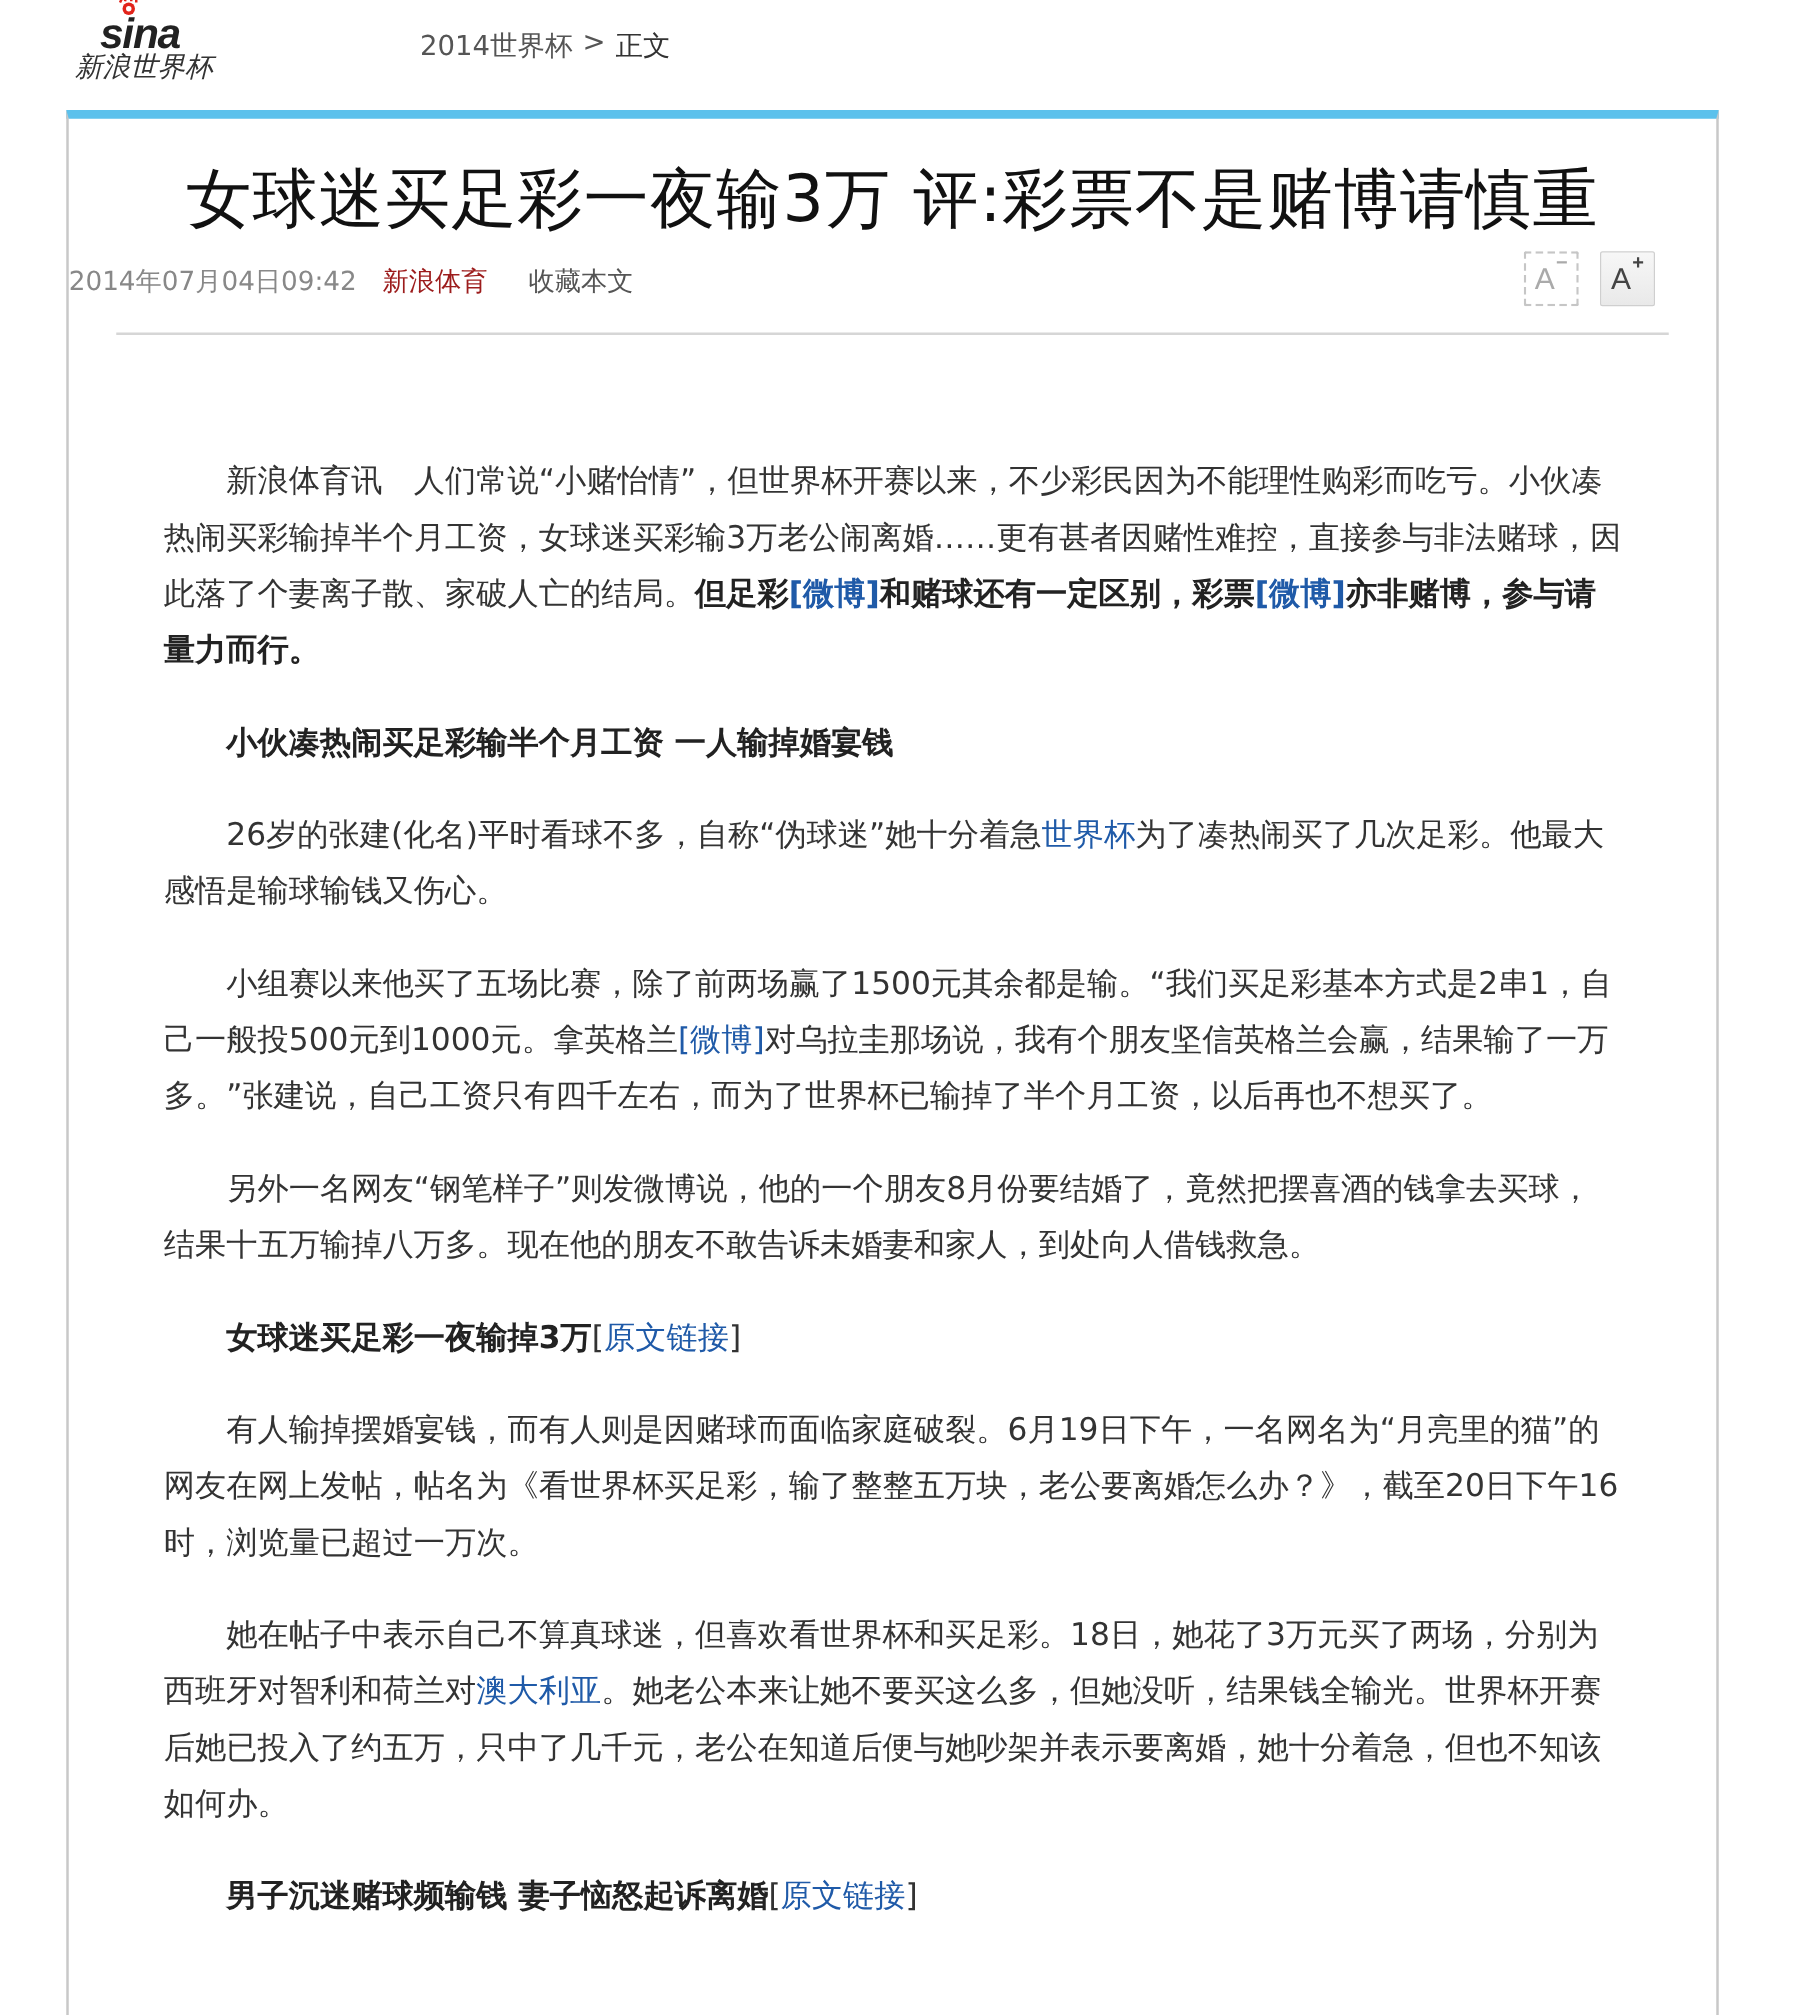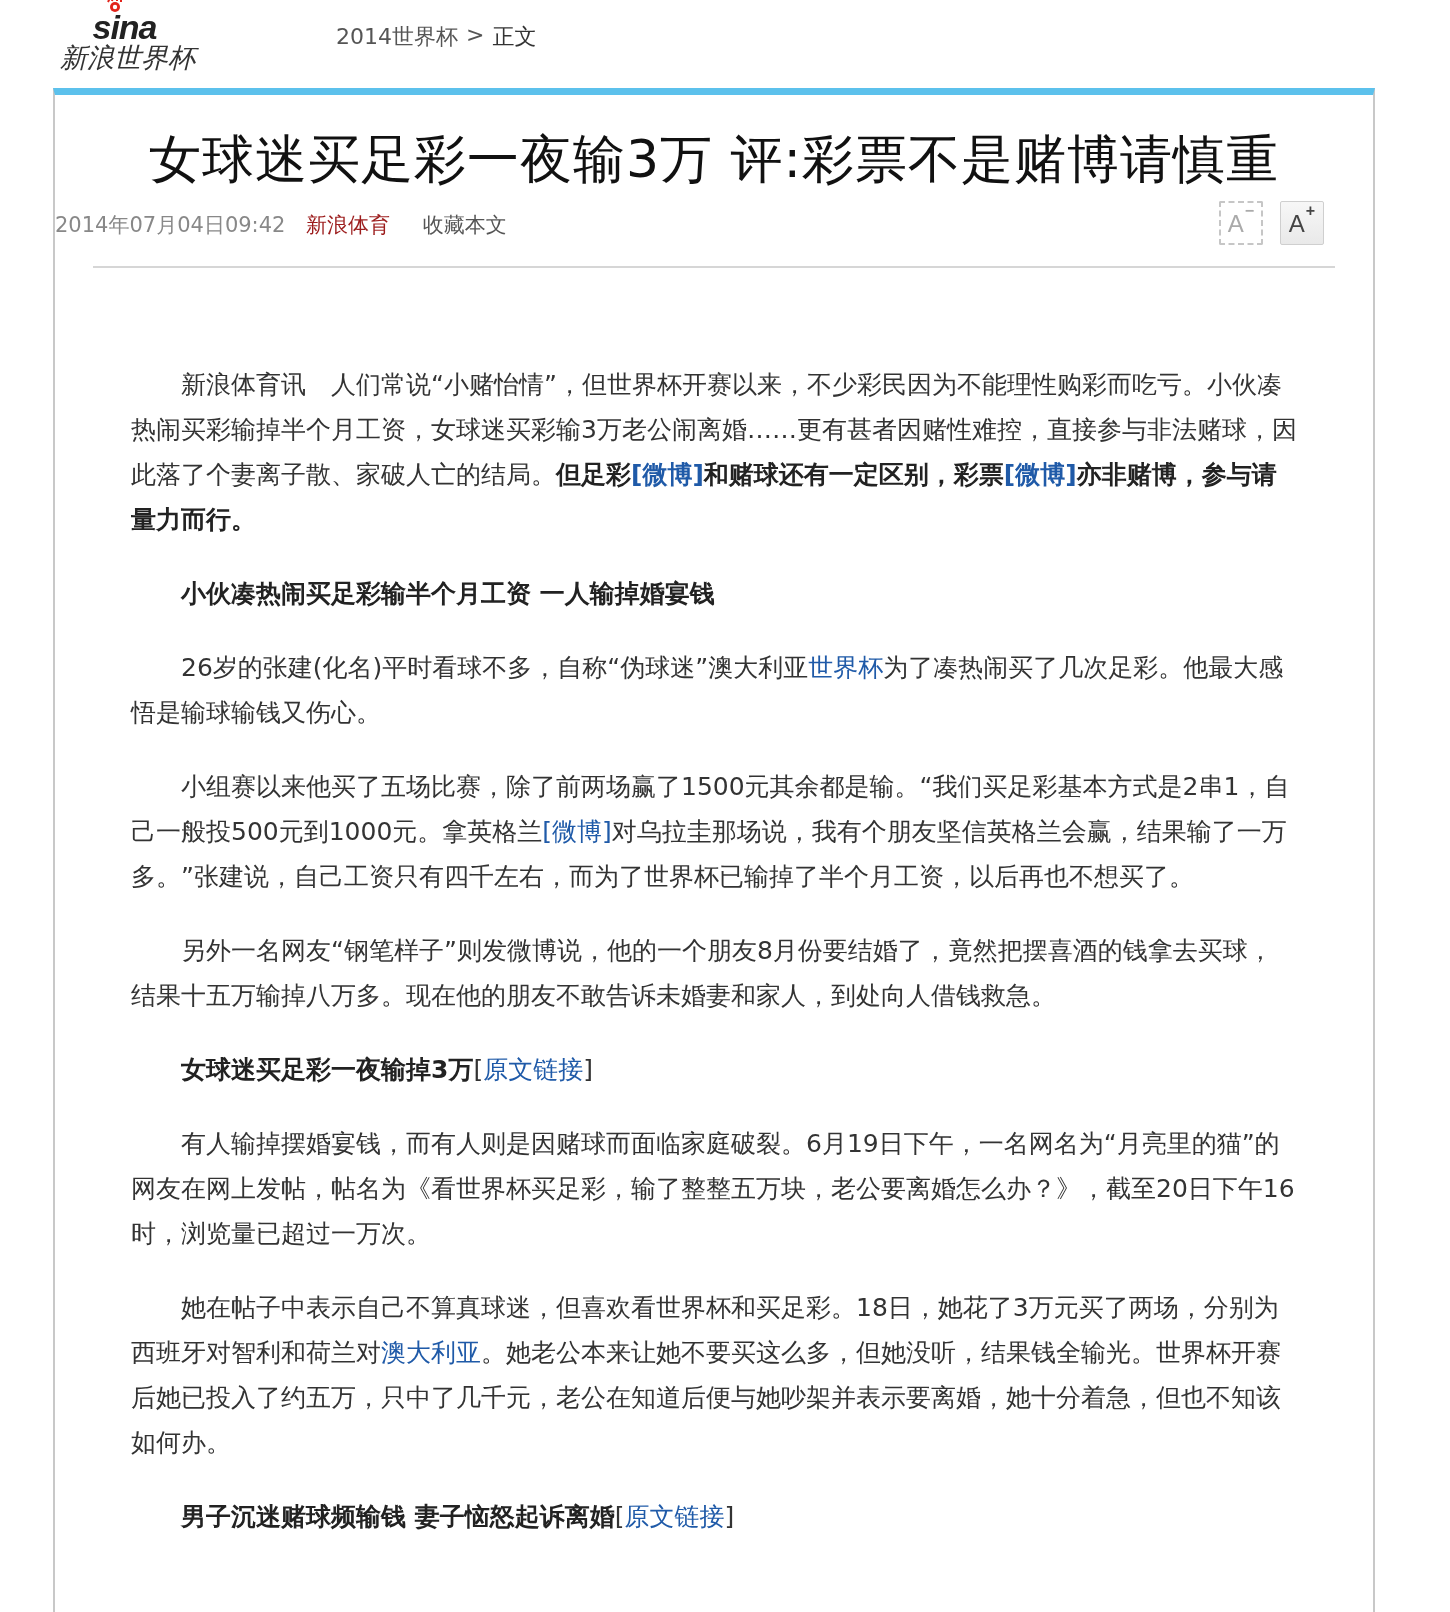--- a/index.html
+++ b/index.html
@@ -5,21 +5,21 @@
     html, body { margin: 0; padding: 0; background: #ffffff; }
     body {
       width: 1450px; height: 1612px; overflow: hidden; position: relative;
       font-family: "DejaVu Sans", "Liberation Sans", sans-serif;
       color: #333333;
     }
     .topbar { position: absolute; left: 0; top: 0; width: 1450px; height: 88px; }
     .logo { position: absolute; left: 54px; top: 10px; height: 54px; display: flex; align-items: center; flex-direction: column; }
     .logo-sina { position: relative; font-family: "Liberation Sans", sans-serif; font-weight: bold; font-style: italic; font-size: 34px; color: #222; letter-spacing: -1px; line-height: 1; }
     .logo-eye { position: absolute; left: 14px; top: -12px; width: 18px; height: 14px; }
-    .logo-cn { font-family: "DejaVu Serif", serif; font-style: italic; font-size: 27px; color: #333; margin-left: 6px; line-height: 1; padding-bottom: 3px; }
+    .logo-cn { font-family: "DejaVu Serif", serif; font-style: italic; font-size: 22px; color: #333; margin-left: 6px; line-height: 1; padding-bottom: 3px; }
     .breadcrumb { position: absolute; left: 336px; top: 22px; font-size: 22px; color: #555; display: flex; gap: 8px; }
     .breadcrumb .current { color: #333; }
 
     .card {
       position: absolute; left: 53px; top: 88px; width: 1318px; height: 1540px;
       border-left: 2px solid #c8c8c8; border-right: 2px solid #c8c8c8;
       border-top: 7px solid #5cc1ec; background: #fff;
     }
     .title {
       position: absolute; left: 0; right: 0; top: 30px; text-align: center;
@@ -84,21 +84,21 @@
     <span>A<sup>+</sup></span>
   </div>
   <div class="divider"></div>
 
   <div class="content">
     <p>
       <span>新浪体育讯　人们常说“小赌怡情”，但世界杯开赛以来，不少彩民因为不能理性购彩而吃亏。小伙凑热闹买彩输掉半个月工资，女球迷买彩输3万老公闹离婚……更有甚者因赌性难控，直接参与非法赌球，因此落了个妻离子散、家破人亡的结局。</span><b><span>但足彩</span><span class="link">[微博]</span><span>和赌球还有一定区别，彩票</span><span class="link">[微博]</span><span>亦非赌博，参与请量力而行。</span></b>
     </p>
     <p class="sub">小伙凑热闹买足彩输半个月工资 一人输掉婚宴钱</p>
     <p>
-      <span>26岁的张建(化名)平时看球不多，自称“伪球迷”澳大利亚</span><span class="link">世界杯</span><span>为了凑热闹买了几次足彩。他最大感悟是输球输钱又伤心。</span>
+      <span>26岁的张建(化名)平时看球不多，自称“伪球迷”她十分着急</span><span class="link">世界杯</span><span>为了凑热闹买了几次足彩。他最大感悟是输球输钱又伤心。</span>
     </p>
     <p>
       <span>小组赛以来他买了五场比赛，除了前两场赢了1500元其余都是输。“我们买足彩基本方式是2串1，自己一般投500元到1000元。拿英格兰</span><span class="link">[微博]</span><span>对乌拉圭那场说，我有个朋友坚信英格兰会赢，结果输了一万多。”张建说，自己工资只有四千左右，而为了世界杯已输掉了半个月工资，以后再也不想买了。</span>
     </p>
     <p>另外一名网友“钢笔样子”则发微博说，他的一个朋友8月份要结婚了，竟然把摆喜酒的钱拿去买球，结果十五万输掉八万多。现在他的朋友不敢告诉未婚妻和家人，到处向人借钱救急。</p>
     <p class="sub">
       <span>女球迷买足彩一夜输掉3万</span><span class="brk">[</span><span class="link" style="font-weight:normal">原文链接</span><span class="brk">]</span>
     </p>
     <p>有人输掉摆婚宴钱，而有人则是因赌球而面临家庭破裂。6月19日下午，一名网名为“月亮里的猫”的网友在网上发帖，帖名为《看世界杯买足彩，输了整整五万块，老公要离婚怎么办？》，截至20日下午16时，浏览量已超过一万次。</p>
     <p>

